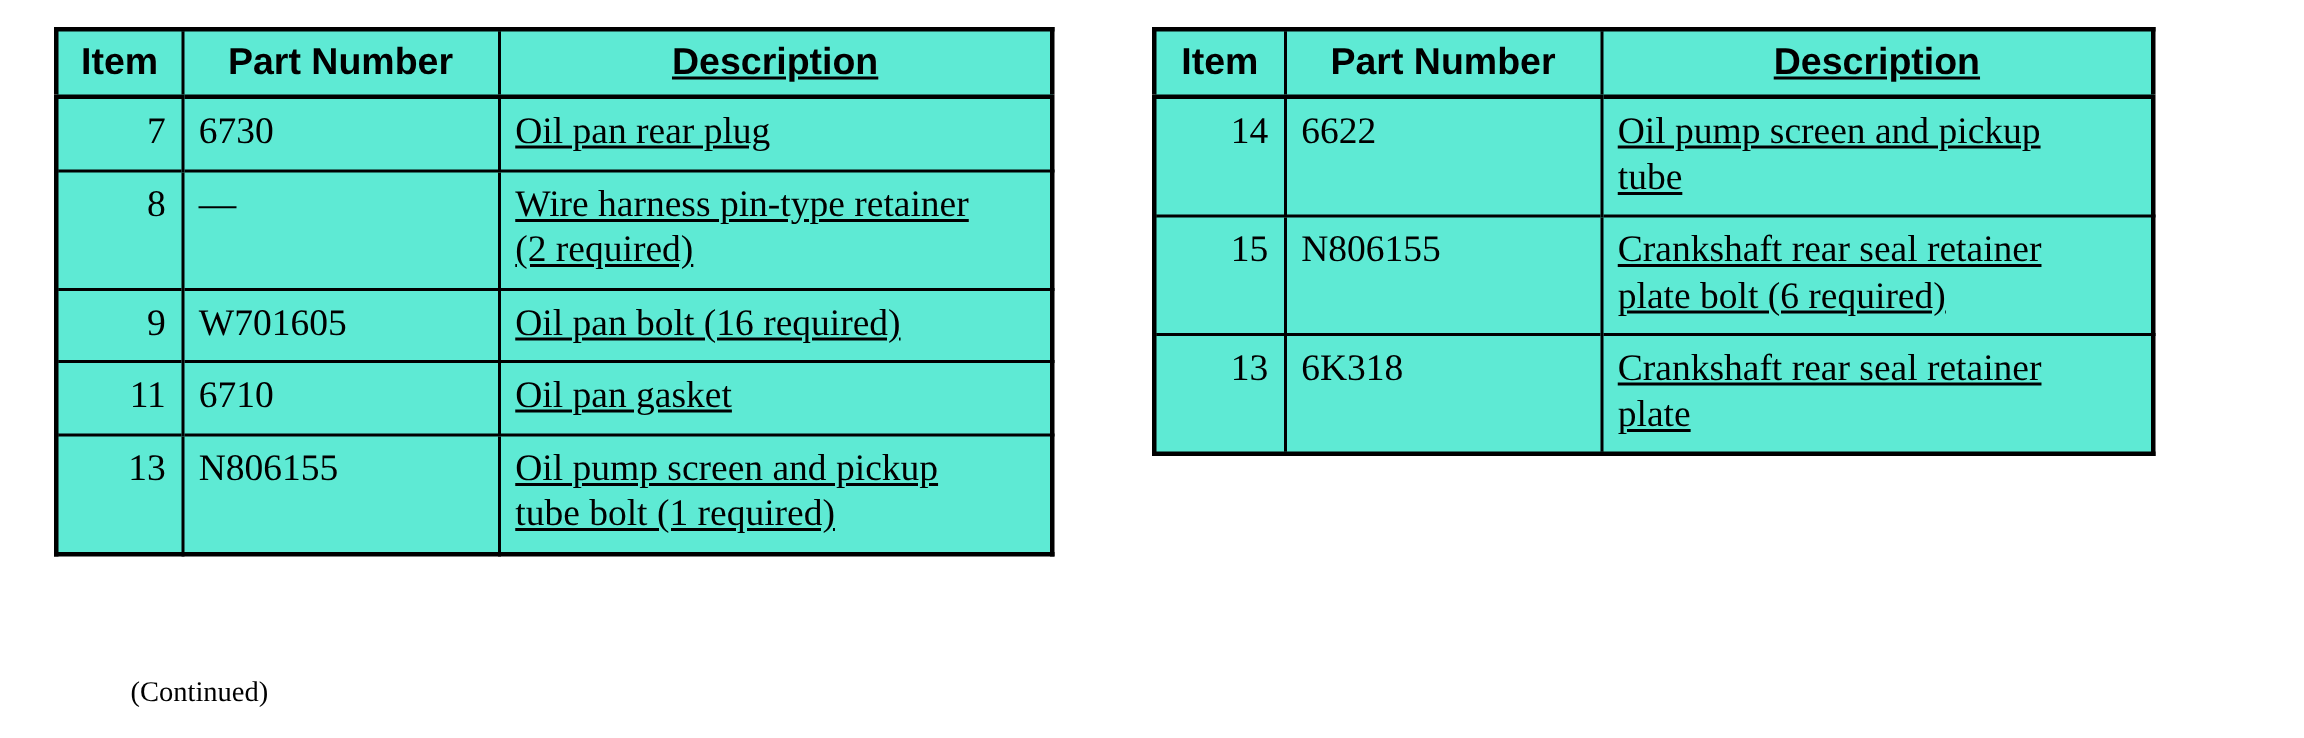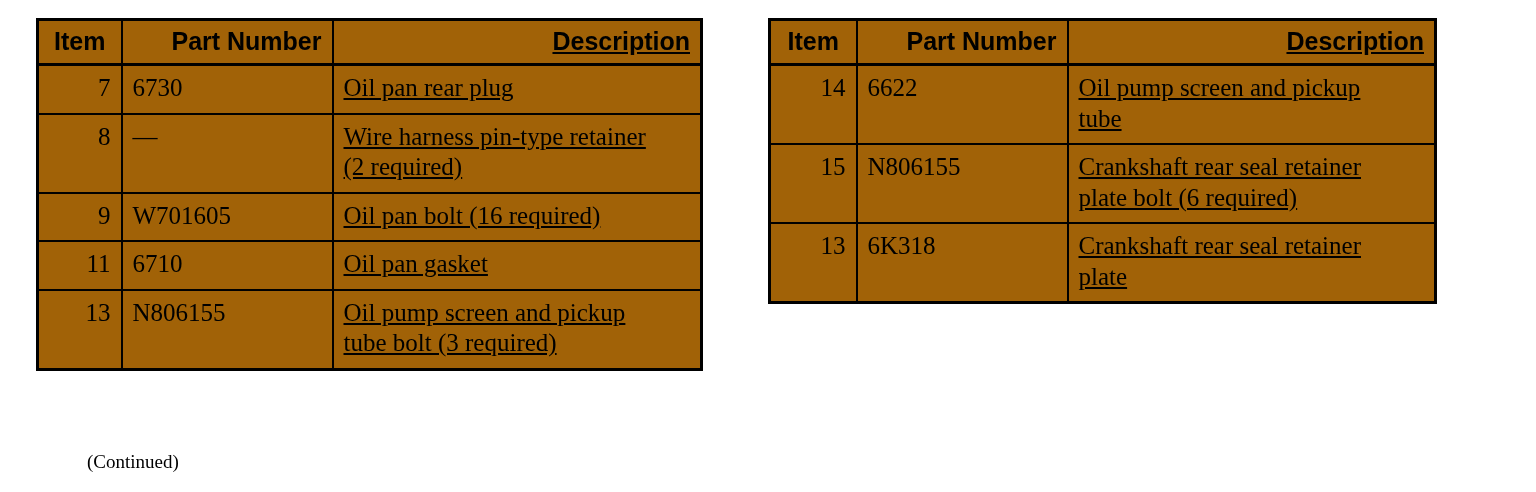--- a/index.html
+++ b/index.html
@@ -29,34 +29,34 @@
   #table-left  { left: 36px;  top: 18px; width: 664px; }
   #table-right { left: 768px; top: 18px; width: 666px; }
 
   .parts-table th,
   .parts-table td {
     border-left: 2px solid #000000;
     border-right: 2px solid #000000;
     border-top: 0;
     border-bottom: 0;
     vertical-align: top;
-    background: #a16207;
+    background: #5eead4;
   }
   .parts-table th:first-child,
   .parts-table td:first-child { border-left: 0; }
   .parts-table th:last-child,
   .parts-table td:last-child  { border-right: 0; text-decoration: underline; }
 
   
   .parts-table thead th {
     font-family: "Liberation Sans", "DejaVu Sans", sans-serif;
     font-weight: bold;
     font-size: 25px;
     line-height: 1.0;
-    text-align: right;
+    text-align: center;
     padding: 8px 10px 9px 10px;
     border-bottom: 3px solid #000000;
     white-space: nowrap;
   }
   .parts-table thead th.col-item { text-align: center; padding-left: 6px; padding-right: 6px; }
 
   
   .parts-table tbody td {
     font-family: "Liberation Serif", "DejaVu Serif", serif;
     font-weight: normal;
@@ -142,21 +142,21 @@
         <td class="cell-part col-part">6710</td>
         <td class="cell-desc col-desc">
           <span class="desc-line">Oil pan gasket</span>
         </td>
       </tr>
       <tr>
         <td class="cell-item col-item">13</td>
         <td class="cell-part col-part">N806155</td>
         <td class="cell-desc col-desc">
           <span class="desc-line">Oil pump screen and pickup</span>
-          <span class="desc-line">tube bolt (3 required)</span>
+          <span class="desc-line">tube bolt (1 required)</span>
         </td>
       </tr>
     </tbody>
 </table>
 
 <table class="parts-table" id="table-right">
   <colgroup>
     <col class="col-item">
       <col class="col-part">
       <col class="col-desc">

